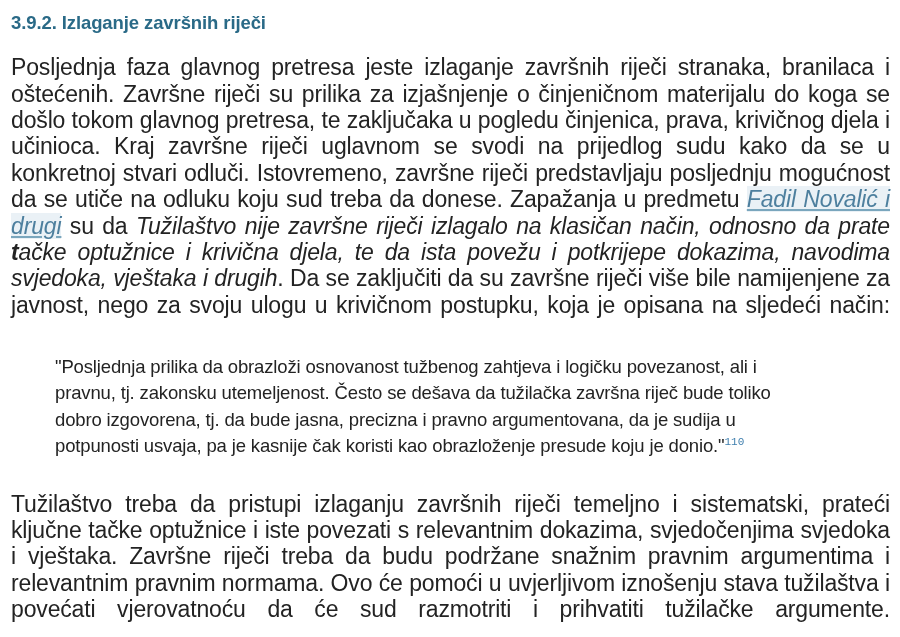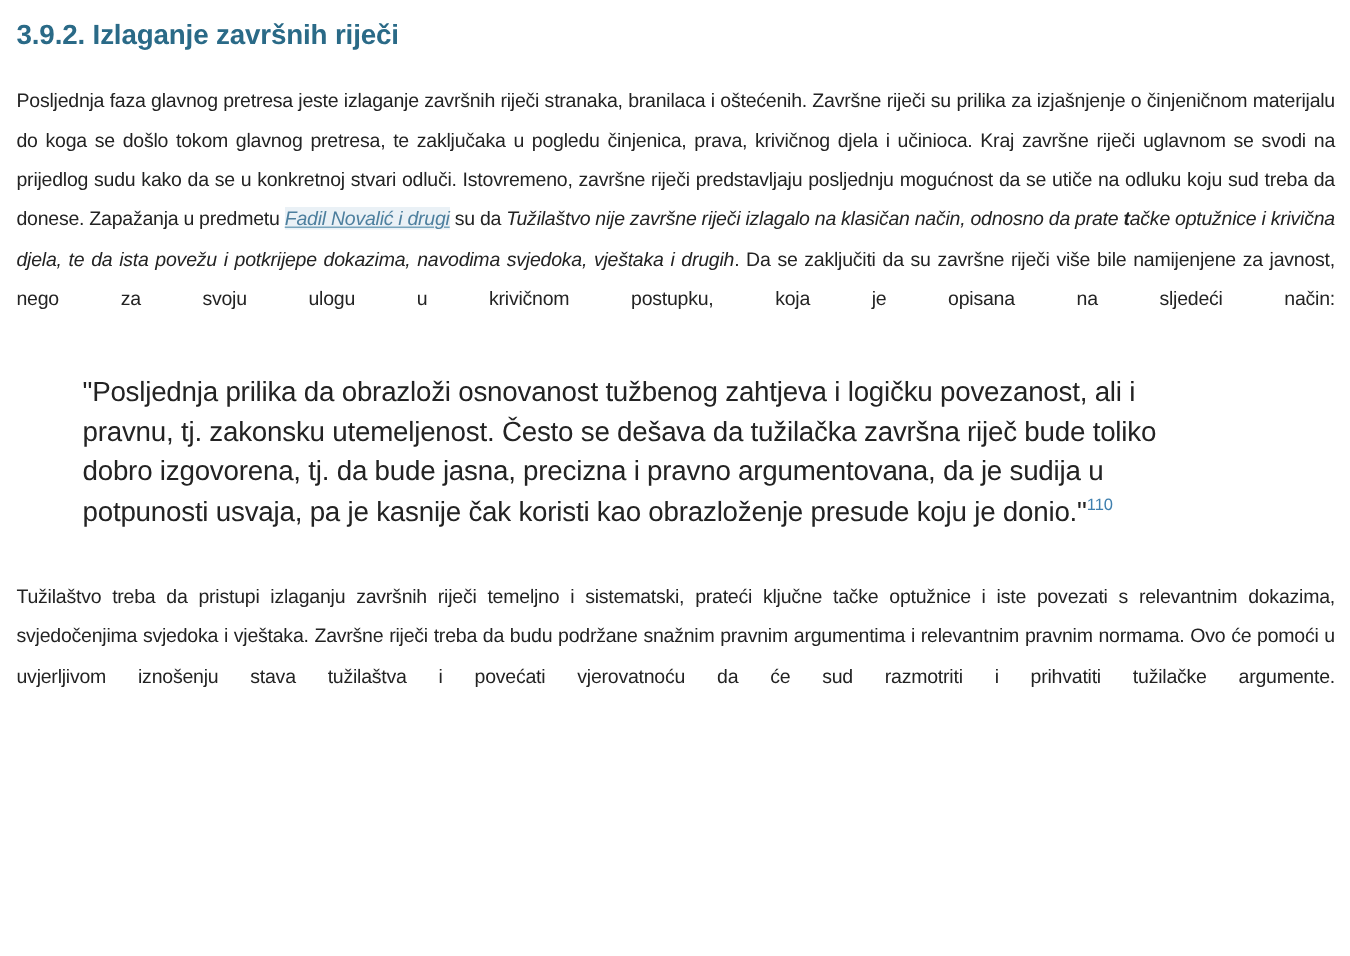--- a/index.html
+++ b/index.html
@@ -31,21 +31,21 @@
     font-size: 18.5px;
     font-weight: bold;
     color: #2a6a87;
     letter-spacing: -0.1px;
     margin: 0 0 20px 3px;
     line-height: 1.2;
   }
 
   
   .para {
-    font-size: 13px;
+    font-size: 23px;
     line-height: 26.4px;
     text-align: justify;
     text-justify: inter-word;
     margin: 0 0 0 3px;
     color: #232323;
     letter-spacing: -0.15px;
     word-spacing: -0.2px;
   }
 
   
@@ -71,20 +71,21 @@
     cursor: pointer;
   }
 
   .footnote-ref {
     font-size: 11px;
     vertical-align: super;
     line-height: 0;
     color: #3f7fae;
     cursor: pointer;
     letter-spacing: 0;
+    font-family: Liberation Mono, monospace;
   }
 
   
   .quote-block {
     font-size: 18.5px;
     line-height: 26.5px;
     color: #232323;
     text-align: left;
     margin: 9px 0 0 0;
     padding-left: 47px;

